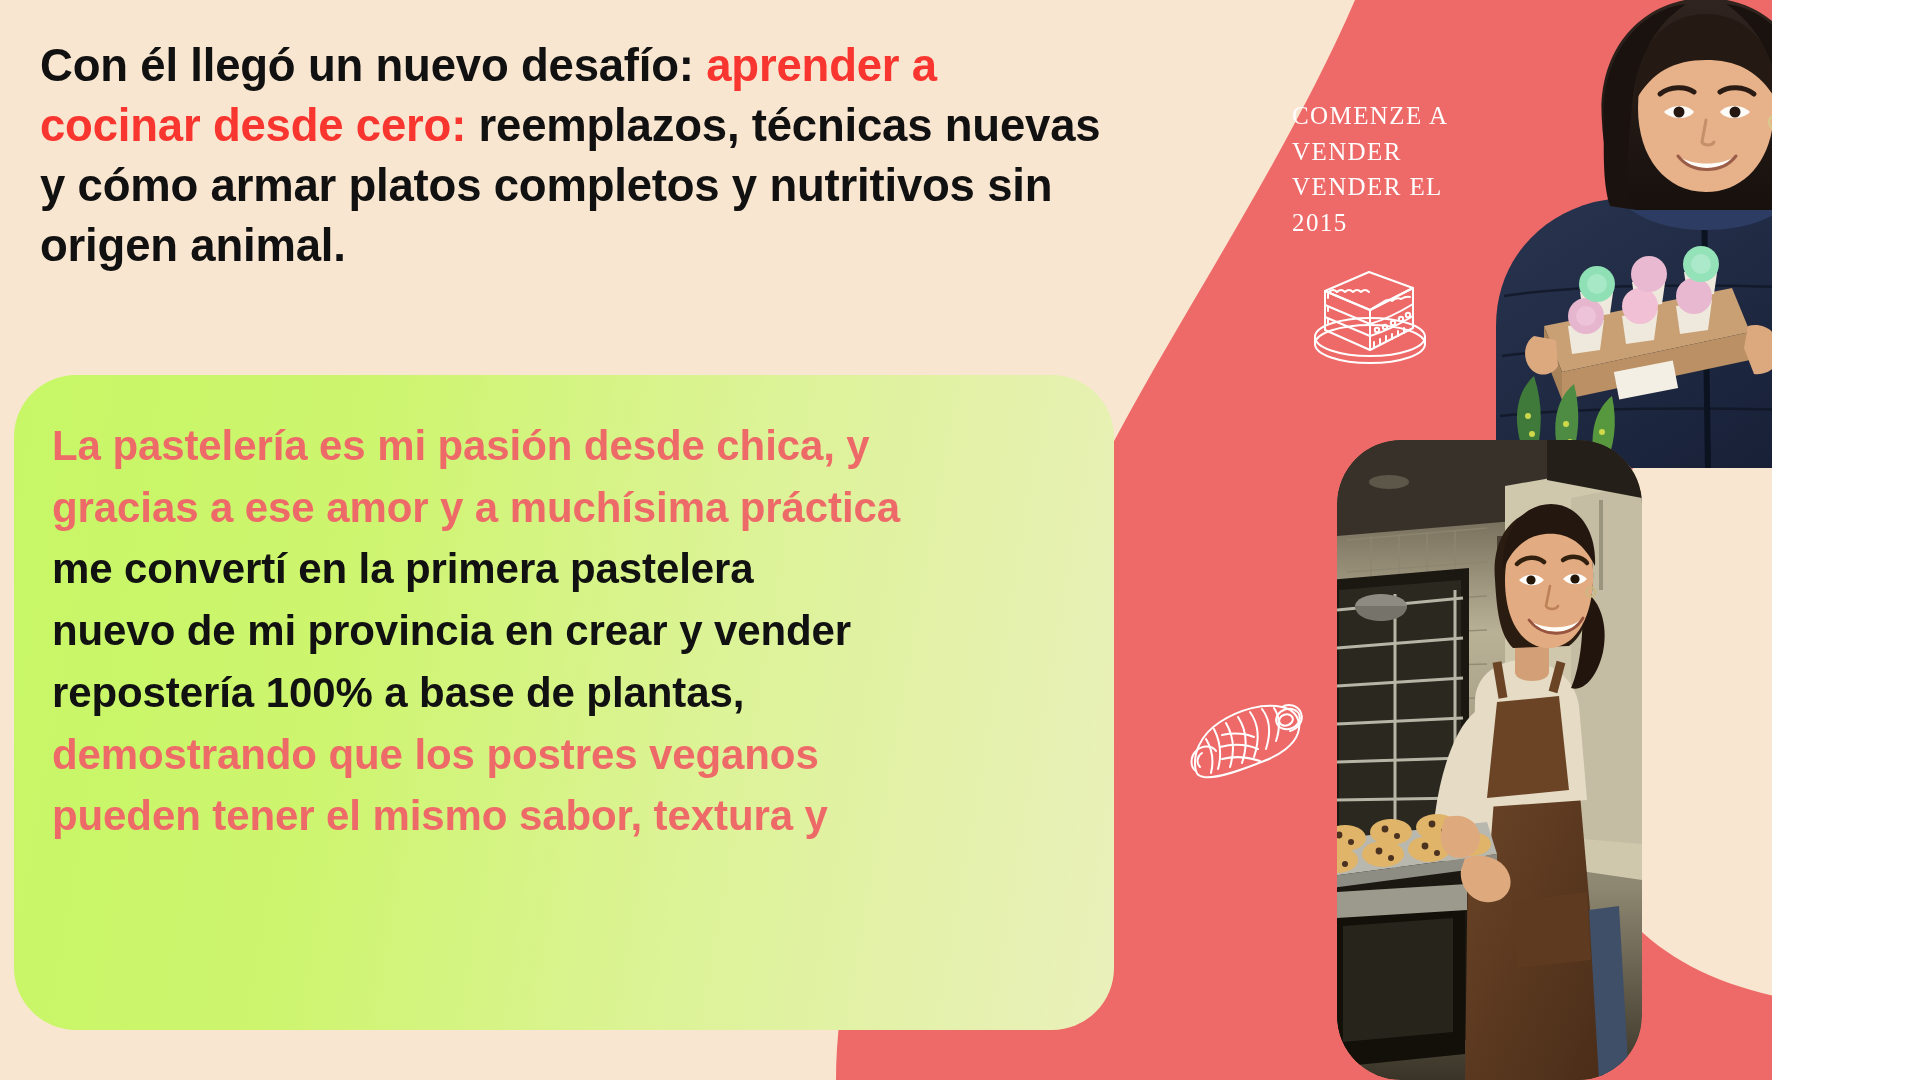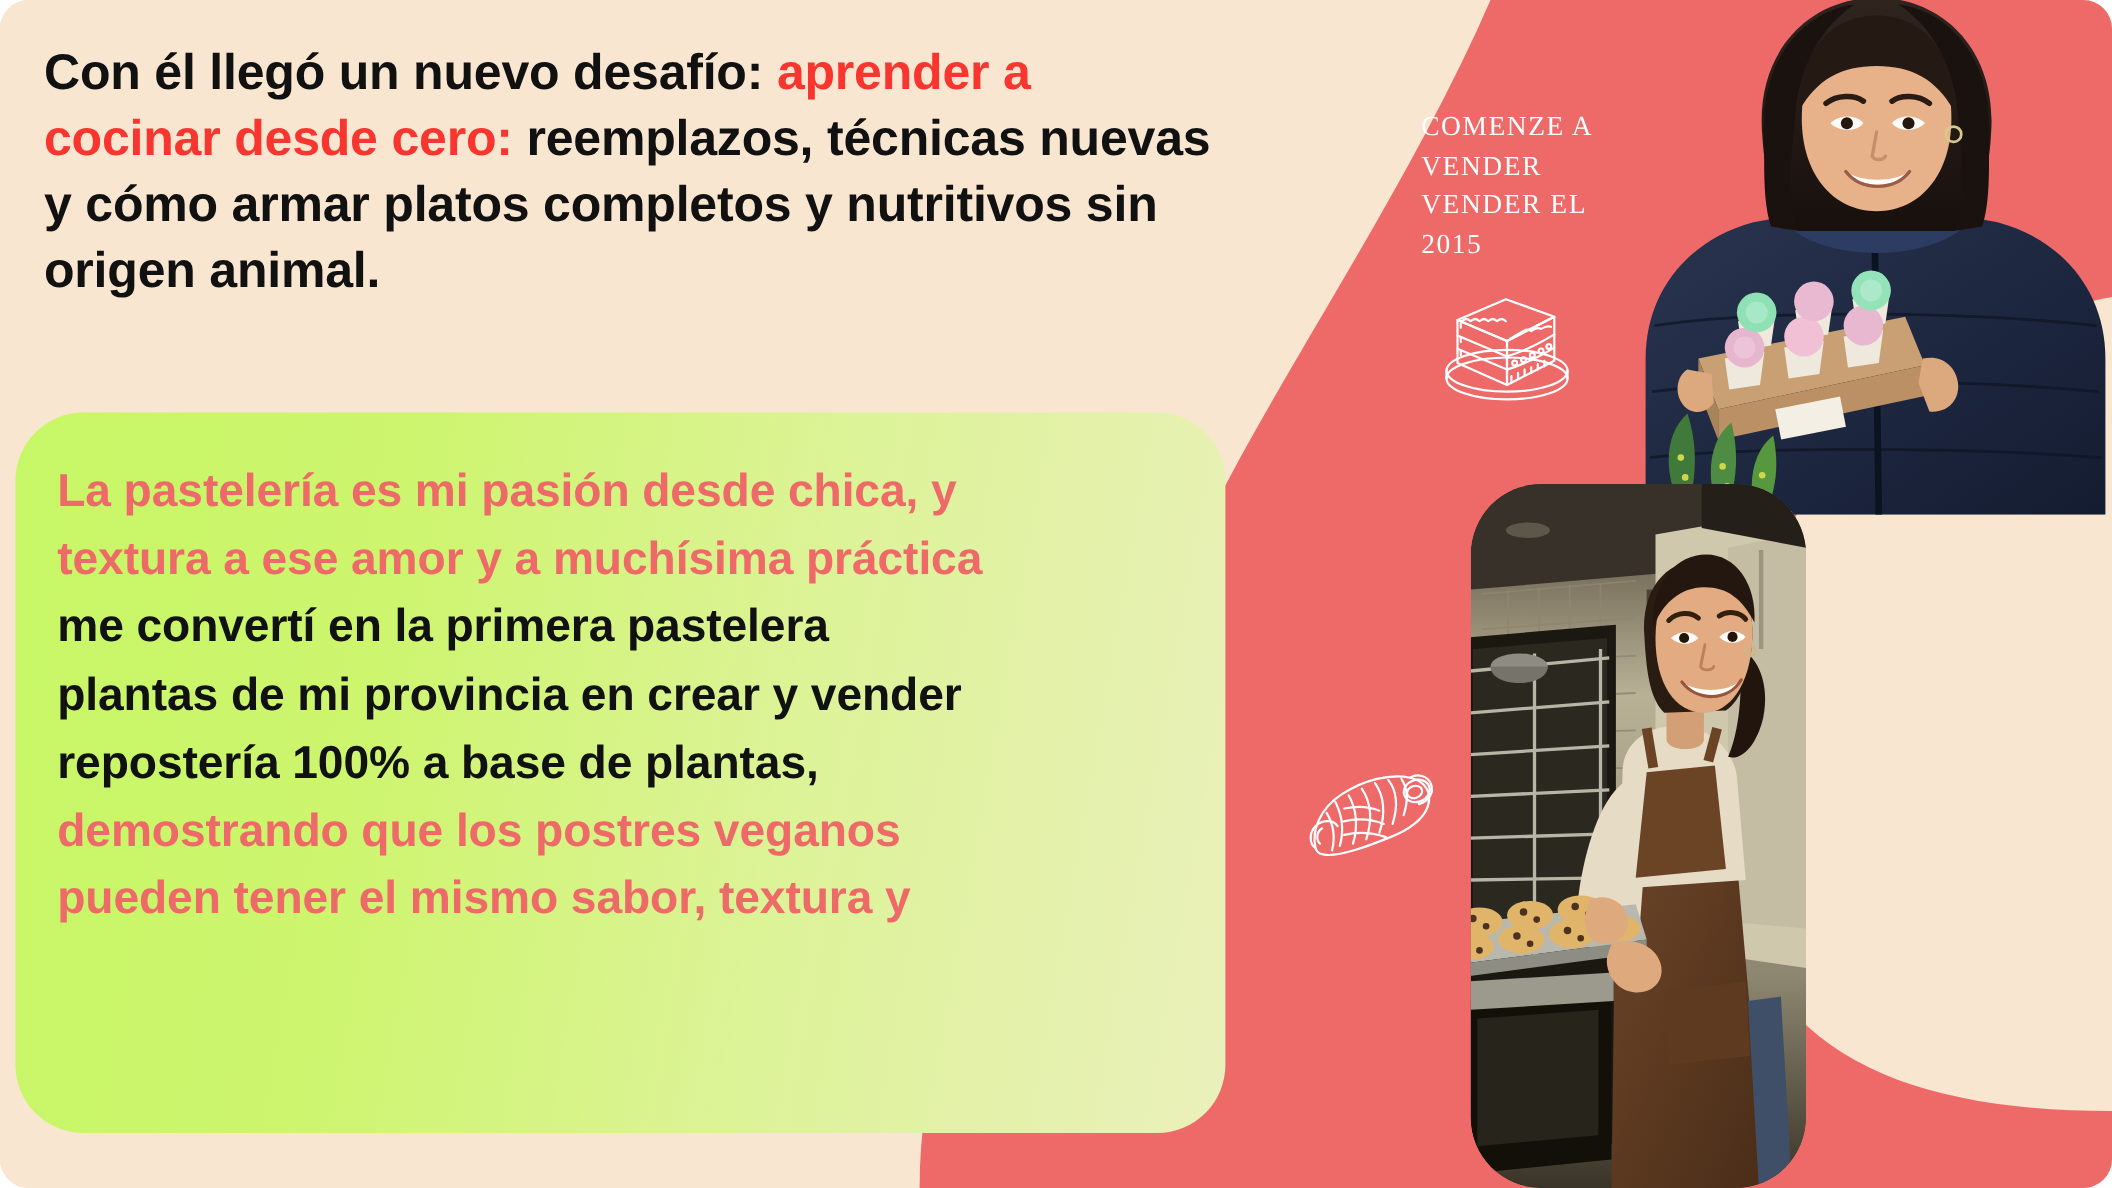--- a/index.html
+++ b/index.html
@@ -2,26 +2,25 @@
 <html><head>
 <meta charset="utf-8">
 <style>
   html, body {
     margin: 0;
     padding: 0;
     background: #ffffff;
   }
   #canvas {
     position: relative;
-    width: 1920px;
+    width: 1772px;
     height: 1080px;
     overflow: hidden;
     background: #f9e6d0;
     font-family: "Liberation Sans", sans-serif;
-    border-radius: 26px;
   }
 
   
   .bg-base {
     position: absolute;
     inset: 0;
     background: #f9e6d0;
   }
   .red-curve {
     position: absolute;
@@ -150,23 +149,23 @@
     <span>Con él llegó un nuevo desafío: </span><span class="hl-red">aprender a</span><br>
     <span class="hl-red">cocinar desde cero:</span><span> reemplazos, técnicas nuevas</span><br>
     <span>y cómo armar platos completos y nutritivos sin</span><br>
     <span>origen animal.</span>
   </div>
 
   <div class="green-panel"></div>
 
   <div class="green-text">
     <span class="gt-red">La pastelería es mi pasión desde chica, y</span><br>
-    <span class="gt-red">textura a ese amor y a muchísima práctica</span><br>
+    <span class="gt-red">gracias a ese amor y a muchísima práctica</span><br>
     <span> me convertí en la primera pastelera</span><br>
-    <span>plantas de mi provincia en crear y vender</span><br>
+    <span>nuevo de mi provincia en crear y vender</span><br>
     <span>repostería 100% a base de plantas,</span><br>
     <span class="gt-red">demostrando que los postres veganos</span><br>
     <span class="gt-red">pueden tener el mismo sabor, textura y</span><br>
   </div>
 
   <div class="caption">
     <span>COMENZE A</span><br>
     <span>VENDER</span><br>
     <span>VENDER EL</span><br>
     <span>2015</span>

